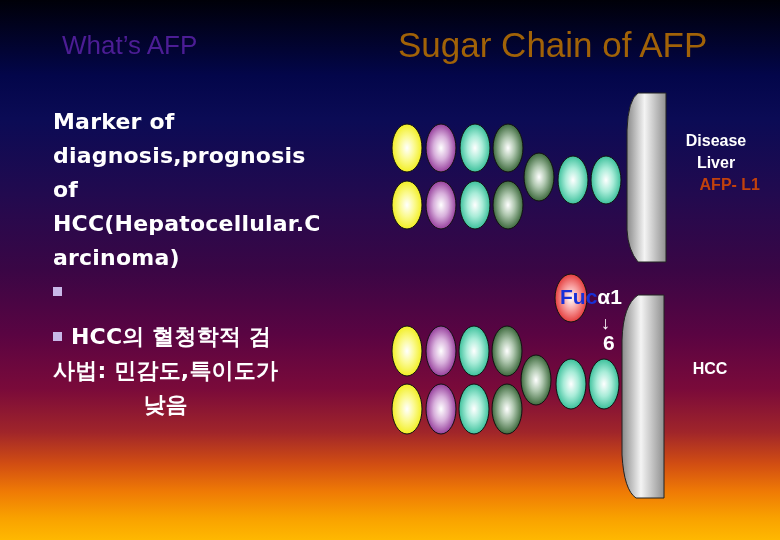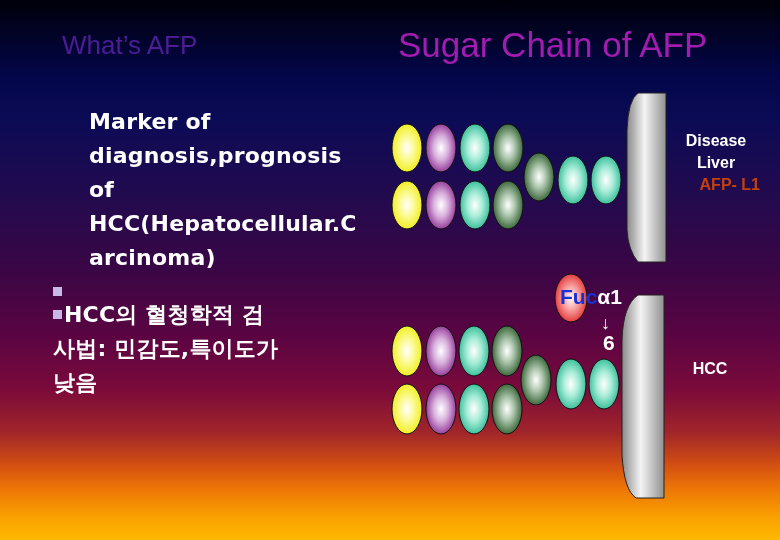--- a/index.html
+++ b/index.html
@@ -6,27 +6,27 @@
   body {
     width: 780px; height: 540px; overflow: hidden; position: relative;
     background: linear-gradient(to bottom,
       #000008 0%, #03064a 14%, #0b0b55 22%, #220a4f 36%, #3a0645 50%,
       #5a0442 62%, #7a0a3a 72%, #a0252a 80%, #d24e12 86%, #ef7a05 91%,
       #f9a200 96%, #ffb800 100%);
     font-family: "Liberation Sans", sans-serif;
   }
   .abs { position: absolute; }
   .title-left { left: 62px; top: 30px; font-size: 26px; color: #4c1d95; font-family: "Liberation Sans", sans-serif; }
-  .title-right { left: 398px; top: 25px; font-size: 35px; color: #a21caf; font-family: "Liberation Sans", sans-serif; }
+  .title-right { left: 398px; top: 25px; font-size: 35px; color: #a16207; font-family: "Liberation Sans", sans-serif; }
   .body-text {
     left: 53px; top: 105px; width: 300px; color: #ffffff;
     font-family: "DejaVu Sans", sans-serif; font-size: 22px; line-height: 34px; font-weight: bold;
     letter-spacing: 0.2px;
   }
-  .body-text .para { white-space: pre-line; margin-left: 36px; }
+  .body-text .para { white-space: pre-line; }
   .bullet { display: inline-block; width: 9px; height: 9px; background: #c8b8e8; margin-right: 2px; vertical-align: 4px; }
   .label { color: #fff; font-weight: bold; font-size: 16px; text-align: center; line-height: 22px; font-family: "Liberation Sans", sans-serif; }
   .afp-l1 { color: #c2410c; text-align: right; }
   .afp-l3 { color: #b8e070; }
   .fuc-label { font-family: Liberation Sans, sans-serif; font-size: 21px; font-weight: bold; color: #fff; }
   .fuc-label .fuc { color: #1830d8; }
 </style>
 </head>
 <body>
 
@@ -35,21 +35,21 @@
 
 <div class="abs body-text">
   <div class="para">Marker of
 diagnosis,prognosis
 of
 HCC(Hepatocellular.C
 arcinoma)</div>
   <div style="display:flex;">
     <span class="bullet" style="margin-top:12px;flex:none;"></span>
   </div>
-  <div style="display:flex;margin-top:2px;">
+  <div style="display:flex;margin-top:24px;text-align:center;">
     <span class="bullet" style="margin-top:12px;flex:none;"></span>
     <span class="para" style="margin-left:-11px;text-indent:11px;">HCC의 혈청학적 검
 사법: 민감도,특이도가
 낮음</span>
   </div>
 </div>
 
 <svg class="abs" style="left:0;top:0;" width="780" height="540">
   <defs>
     <radialGradient id="gY" cx="50%" cy="50%" r="55%">

